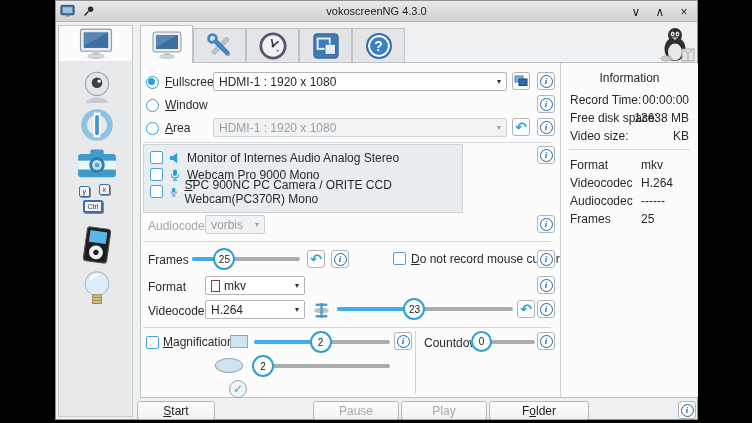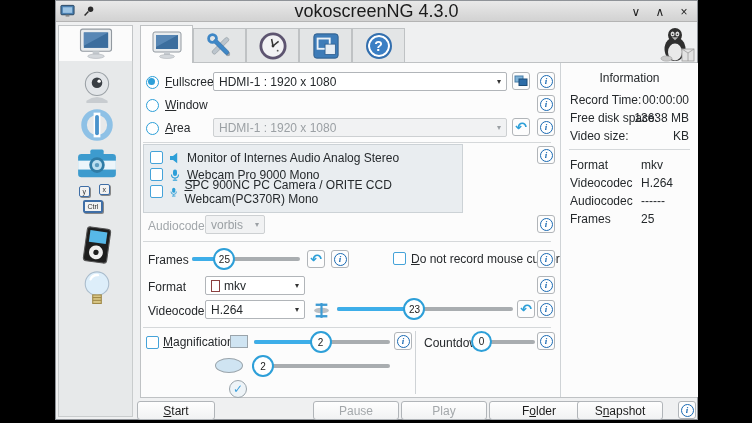--- a/index.html
+++ b/index.html
@@ -7,21 +7,21 @@
   #canvas { position:relative; width:752px; height:423px; background:#000; overflow:hidden;
             font-family:"Liberation Sans","DejaVu Sans",sans-serif; font-size:12px; color:#25292c; }
   #window { position:absolute; left:55px; top:0; width:643px; height:420px;
             background:#eff0f1; border:1px solid #8f9398; }
   
   #titlebar { position:absolute; left:0; top:0; width:100%; height:21px;
               background:linear-gradient(#e9e9e9,#d2d2d2); border-bottom:1px solid #b4b4b4;
               display:flex; align-items:center; }
   #titlebar .ticon { margin-left:4px; width:15px; height:14px; }
   #titlebar .pin { margin-left:8px; width:12px; height:12px; }
-  #wtitle { position:absolute; left:0; right:0; text-align:center; font-size:18px; color:#1b1b1b; }
+  #wtitle { position:absolute; left:0; right:0; text-align:center; font-size:11px; color:#1b1b1b; }
   #wctrls { position:absolute; right:6px; top:0; height:21px; display:flex; gap:10px; align-items:center;
             font-size:12px; color:#222; }
   #wctrls span { cursor:default; width:14px; text-align:center; }
   
   #side-top { position:absolute; left:2px; top:24px; width:75px; height:37px;
               background:#fbfbfb; border:1px solid #c2c5c7; display:flex; align-items:center; justify-content:center; }
   #sidebar { position:absolute; left:2px; top:60px; width:75px; height:356px;
              background:#e7e9ea; border:1px solid #c9cccd; border-top:none; }
   .side-item { position:absolute; left:0; width:75px; display:flex; justify-content:center; }
   .keycap { border:1px solid #3f6ea6; background:#f2f2f2; color:#333; font-size:7px;
@@ -427,21 +427,18 @@
       </button>
     <button class="bbtn dis" style="left:257px;width:86px;">
         <span>Pause</span>
       </button>
     <button class="bbtn dis" style="left:345px;width:86px;">
         <span>Play</span>
       </button>
     <button class="bbtn" style="left:433px;width:100px;">
         <span><span>F</span><span class="mn">o</span><span>lder</span></span>
       </button>
-    <button class="bbtn" style="left:521px;width:86px;">
-        <span><span>S</span><span class="mn">n</span><span>apshot</span></span>
-      </button>
     <div class="ibtn" style="position:absolute;left:622px;top:400px;">
         <span class="ii">i</span>
       </div>
 
   </div>
 </div>
 
 </body></html>

